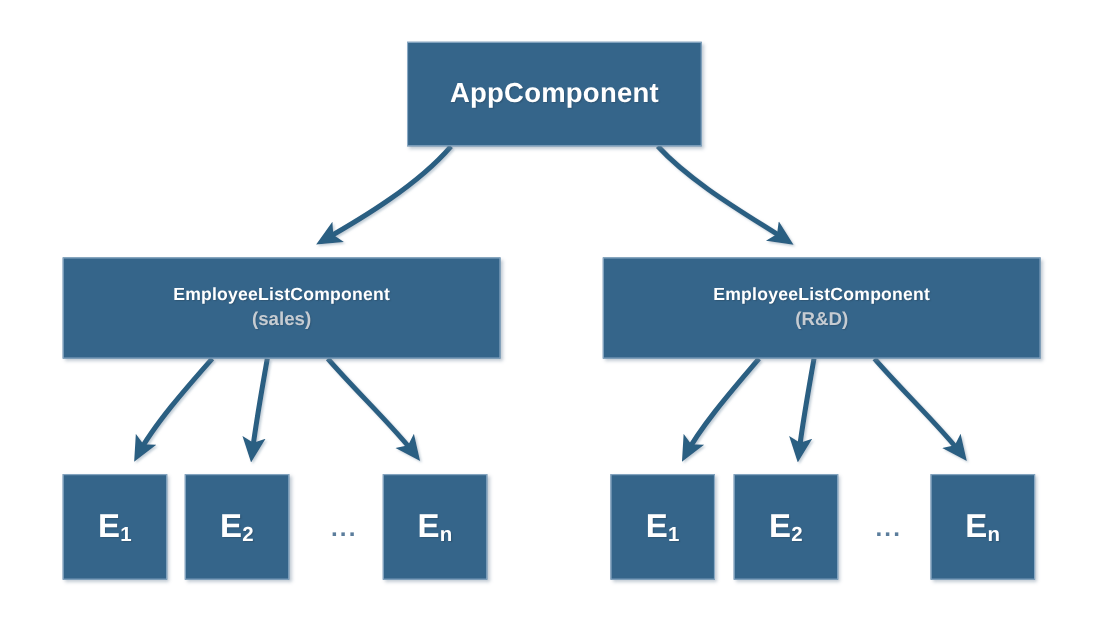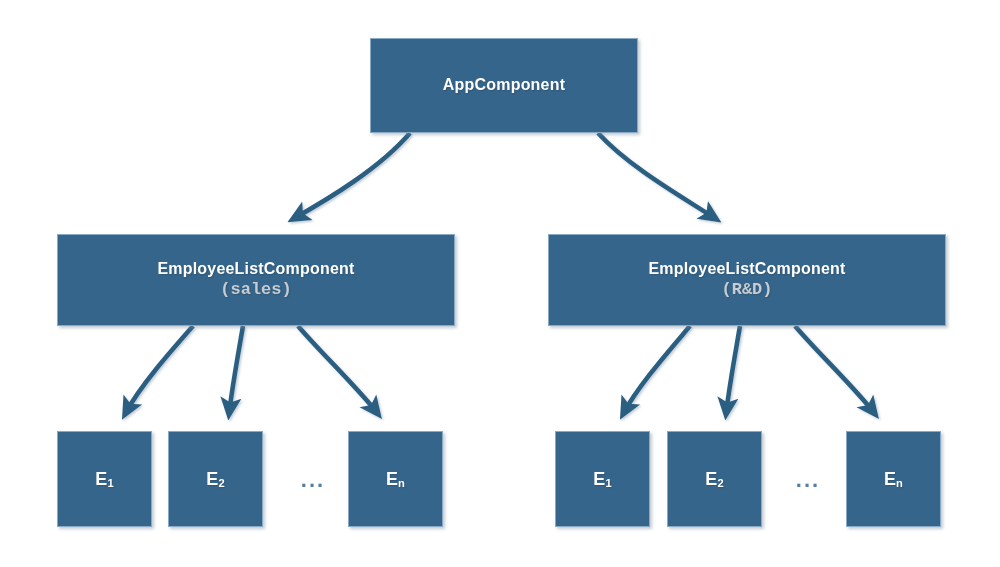--- a/index.html
+++ b/index.html
@@ -34,26 +34,25 @@
     letter-spacing: 0.2px;
     line-height: 1.05;
     text-shadow: 1px 1px 1px rgba(40,60,80,0.35);
   }
   .node .subtitle {
     color: #c6ccd2;
     font-weight: bold;
     line-height: 1.1;
     margin-top: 3px;
     text-shadow: 1px 1px 1px rgba(40,60,80,0.30);
-    font-family: Liberation Mono, monospace;
   }
-  .app-node .title { font-size: 16px; }
+  .app-node .title { font-size: 25px; }
   .list-node .title { font-size: 16px; }
   .list-node .subtitle { font-size: 17px; }
-  .leaf-node .title { font-size: 18px; }
+  .leaf-node .title { font-size: 30px; }
   .leaf-node .title sub {
     font-size: 0.62em;
     vertical-align: baseline;
     position: relative;
     bottom: -0.22em;
     font-weight: bold;
   }
   .ellipsis {
     position: absolute;
     color: #5b7d9c;

